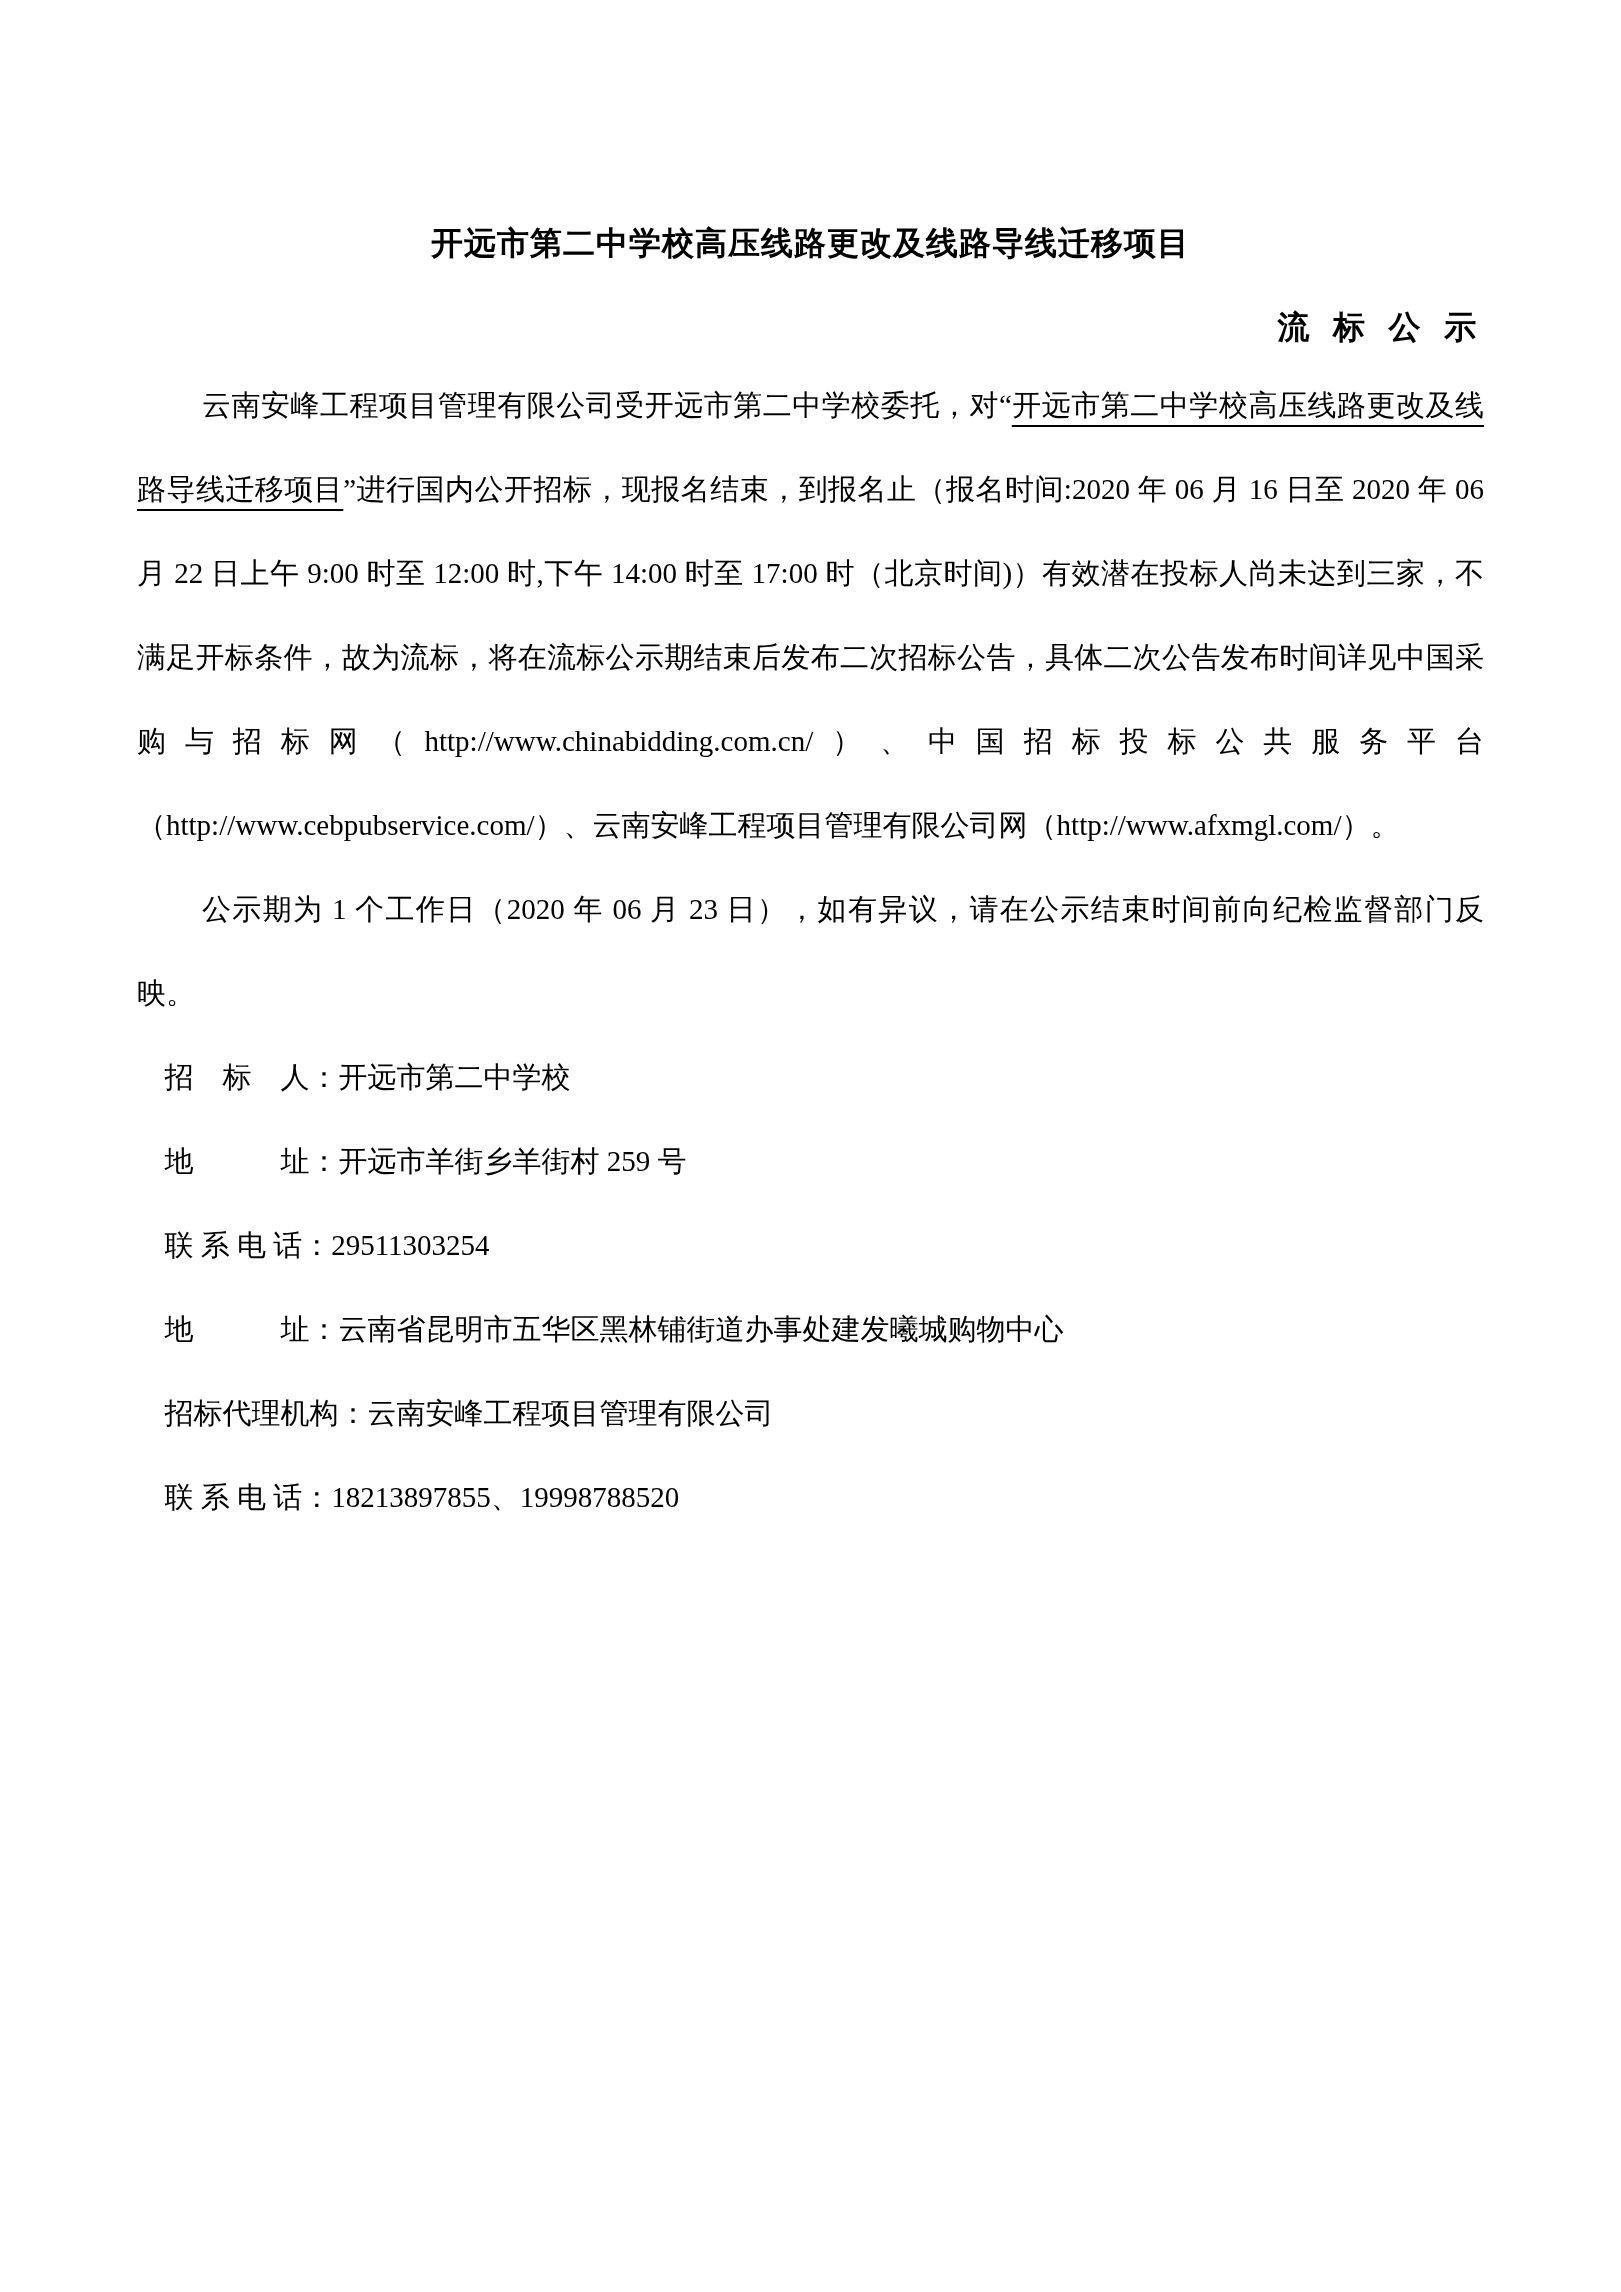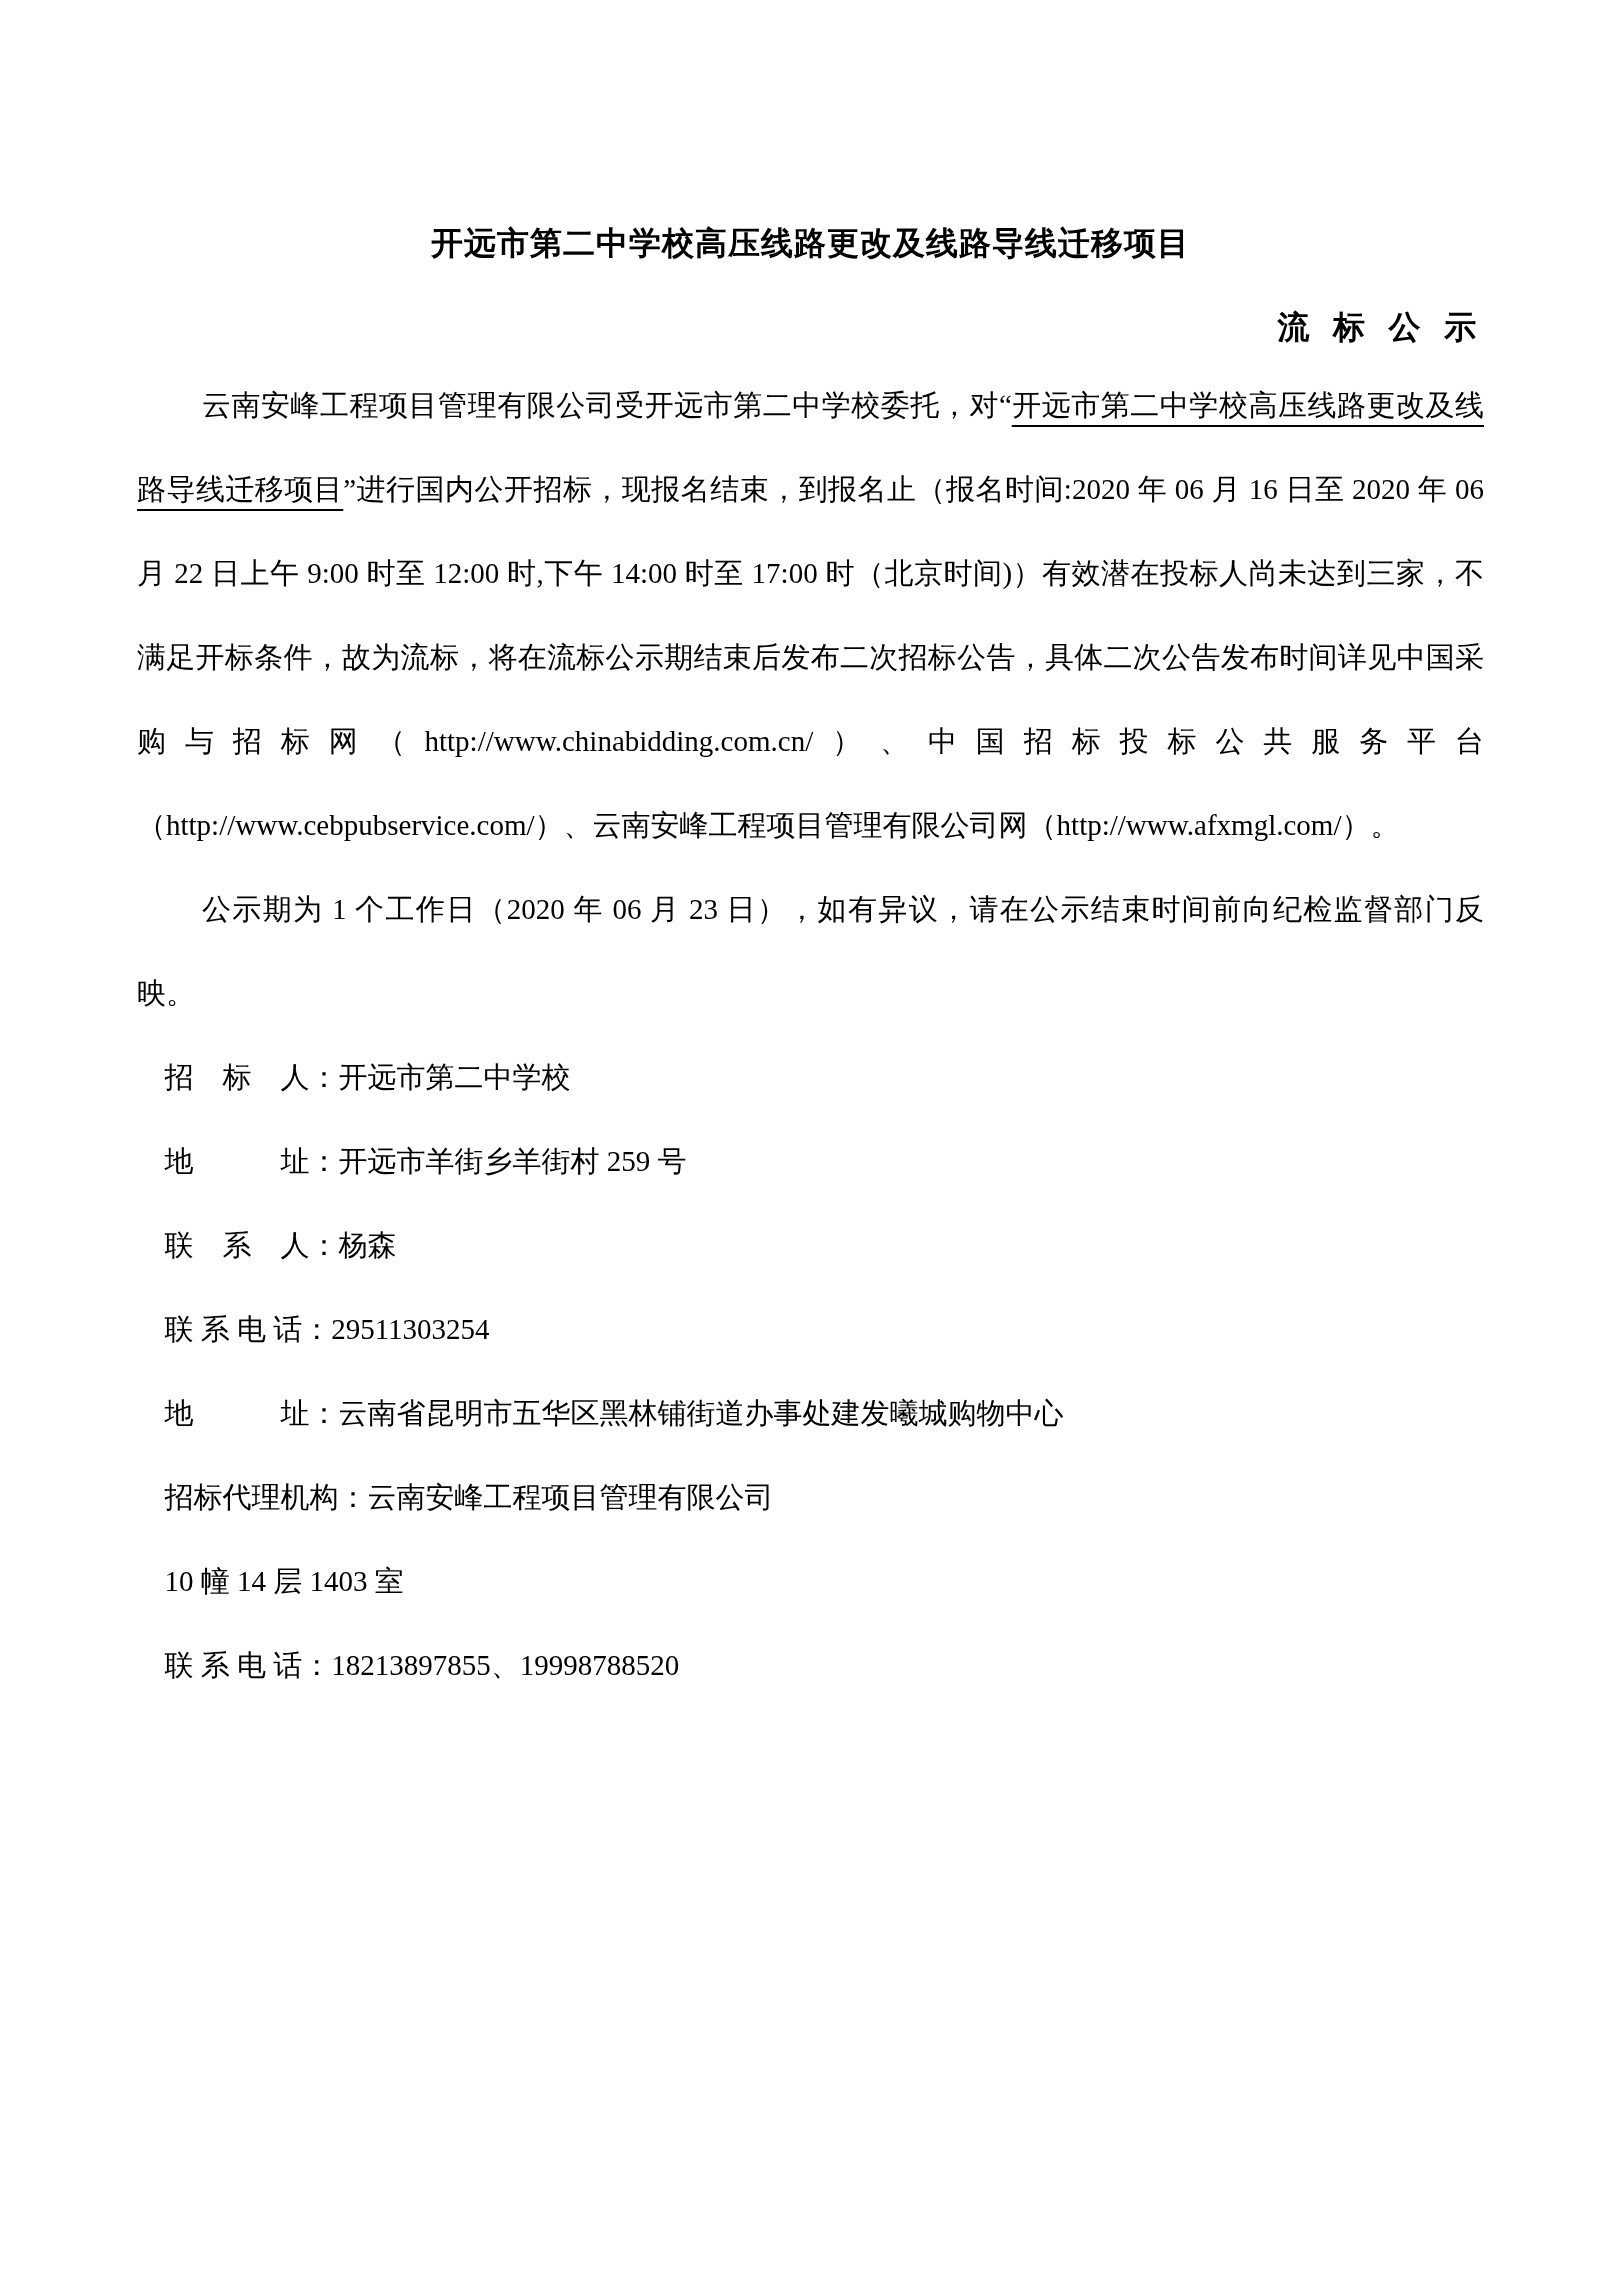--- a/index.html
+++ b/index.html
@@ -73,29 +73,27 @@
     <p class="para"><span>云南安峰工程项目管理有限公司受开远市第二中学校委托，对“</span><span class="underlined">开远市第二中学校高压线路更改及线路导线迁移项目</span><span>”进行国内公开招标，现报名结束，到报名止（报名时间:2020 年 06 月 16 日至 2020 年 06 月 22 日上午 9:00 时至 12:00 时,下午 14:00 时至 17:00 时（北京时间)）有效潜在投标人尚未达到三家，不满足开标条件，故为流标，将在流标公示期结束后发布二次招标公告，具体二次公告发布时间详见中国采购与招标网（http://www.chinabidding.com.cn/）、中国招标投标公共服务平台（http://www.cebpubservice.com/）、云南安峰工程项目管理有限公司网（http://www.afxmgl.com/）。</span></p>
 
     <p class="para">公示期为 1 个工作日（2020 年 06 月 23 日），如有异议，请在公示结束时间前向纪检监督部门反映。</p>
 
     <div class="contact-block">
 
       <div class="contact-line"><span>招　标　人：</span><span>开远市第二中学校</span></div>
 
       <div class="contact-line"><span>地　　　址：</span><span>开远市羊街乡羊街村 259 号</span></div>
 
-      <div class="contact-line"><span>联　系　人：</span><span>杨森</span></div>
 
       <div class="contact-line"><span>联 系 电 话：</span><span>29511303254</span></div>
 
       <div class="contact-line"><span>地　　　址：</span><span>云南省昆明市五华区黑林铺街道办事处建发曦城购物中心</span></div>
 
       <div class="contact-line"><span>招标代理机构：</span><span>云南安峰工程项目管理有限公司</span></div>
 
-      <div class="contact-line"><span></span><span>10 幢 14 层 1403 室</span></div>
 
 
       <div class="contact-line"><span>联 系 电 话：</span><span>18213897855、19998788520</span></div>
 
 
     </div>
   </div>
 </div>
 
 

